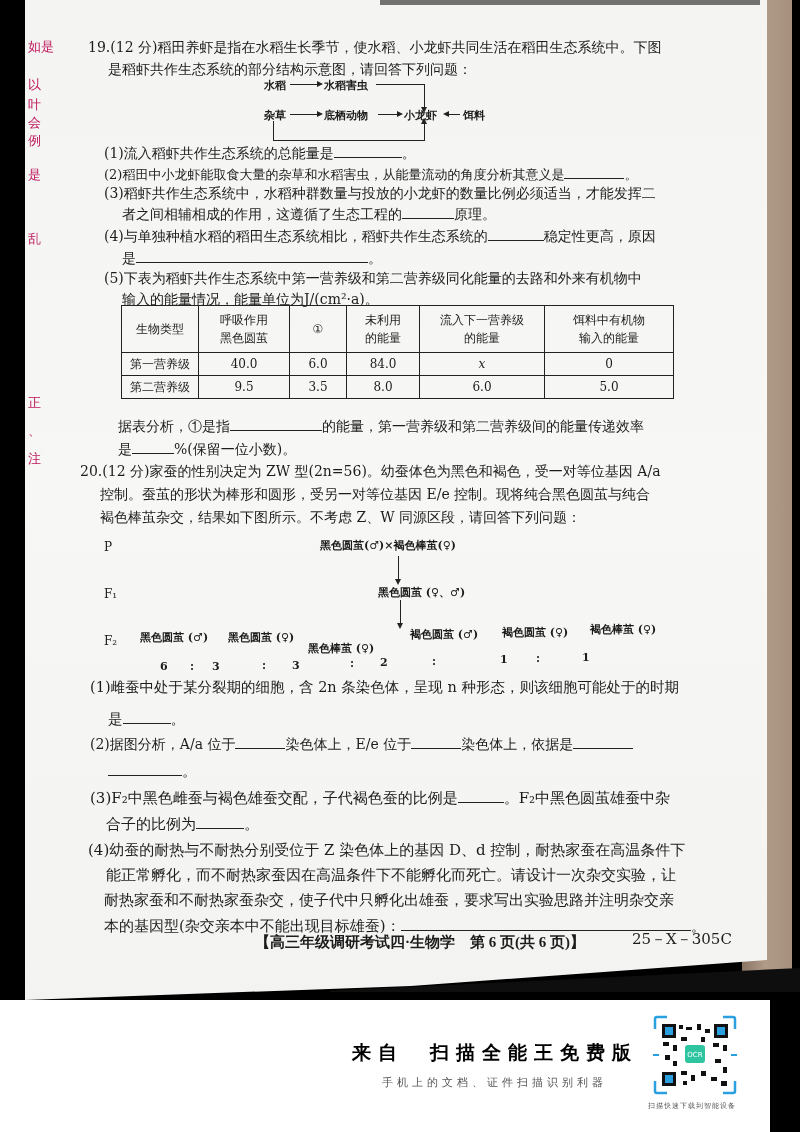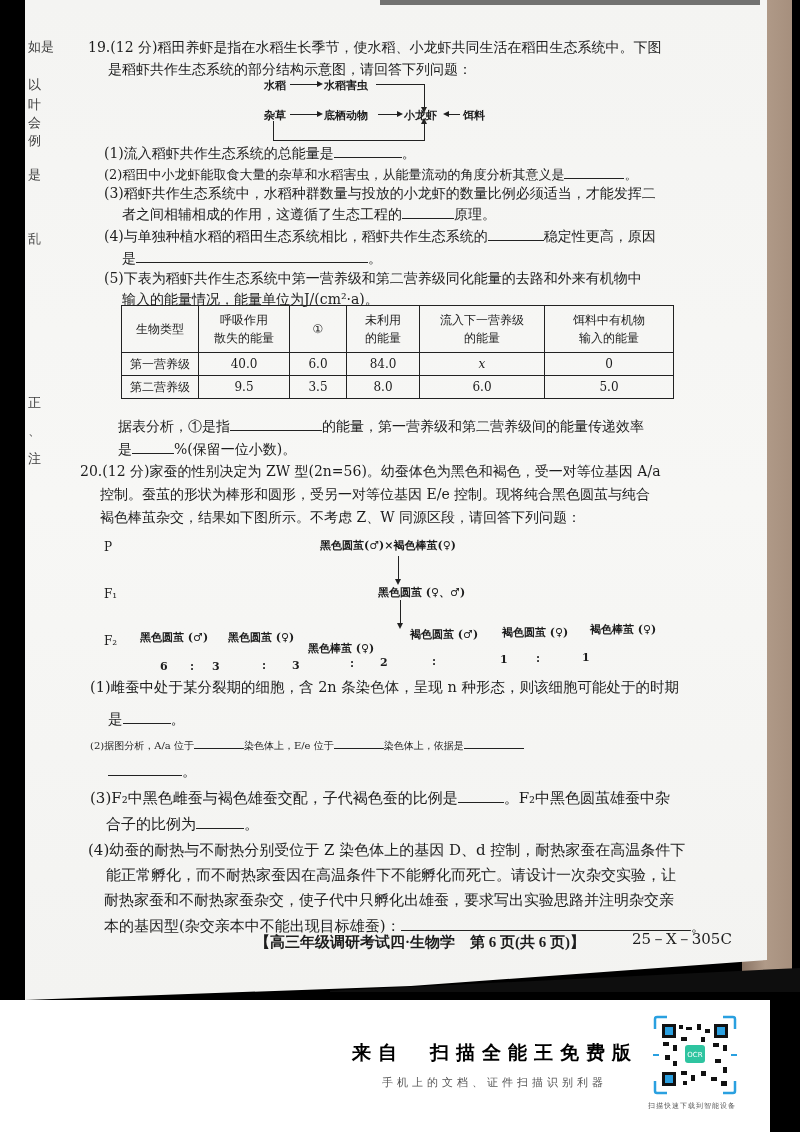--- a/index.html
+++ b/index.html
@@ -24,21 +24,21 @@
   #paper {
     position:absolute; left:25px; top:0; width:742px; height:1000px;
     background:linear-gradient(180deg,#f4f4f2 0%,#f7f7f5 50%,#f3f3f1 100%);
     clip-path:polygon(0 0, 100% 0, 100% 96%, 52% 98.6%, 0 100%);
   }
   #top-strip {
     position:absolute; left:380px; top:0; width:380px; height:5px;
     background:#3a3a3a; opacity:.7;
   }
   .left-margin {
-    position:absolute; left:28px; font-size:13px; color:#404040; line-height:1;
+    position:absolute; left:28px; font-size:13px; color:#be185d; line-height:1;
   }
   .line {
     position:absolute; white-space:nowrap; font-size:14px; line-height:1;
   }
   .blank {
     display:inline-block; border-bottom:1px solid #222; height:12px; vertical-align:baseline;
   }
   
   #foodweb { position:absolute; left:264px; top:76px; width:240px; height:74px; font-size:11px; }
   .fw-node { position:absolute; white-space:nowrap; font-weight:bold; }
@@ -145,21 +145,21 @@
 <div class="line" style="left:122px;top:206px;"><span>者之间相辅相成的作用，这遵循了生态工程的</span><span class="blank" style="width:52px"></span><span>原理。</span></div>
 <div class="line" style="left:104px;top:228px;"><span>(4)与单独种植水稻的稻田生态系统相比，稻虾共作生态系统的</span><span class="blank" style="width:56px"></span><span>稳定性更高，原因</span></div>
 <div class="line" style="left:122px;top:250px;"><span>是</span><span class="blank" style="width:232px"></span><span>。</span></div>
 <div class="line" style="left:104px;top:271px;">(5)下表为稻虾共作生态系统中第一营养级和第二营养级同化能量的去路和外来有机物中</div>
 <div class="line" style="left:122px;top:292px;">输入的能量情况，能量单位为J/(cm²·a)。</div>
 
 <table id="energy-table">
   <tbody>
       <tr>
     <th style="width:76px"><span>生物类型</span></th>
-    <th style="width:90px"><span>呼吸作用</span><br><span>散失的能量</span></th>
+    <th style="width:90px"><span>呼吸作用</span><br><span>黑色圆茧</span></th>
     <th style="width:56px"><span>①</span></th>
     <th style="width:72px"><span>未利用</span><br><span>的能量</span></th>
     <th style="width:124px"><span>流入下一营养级</span><br><span>的能量</span></th>
     <th style="width:128px"><span>饵料中有机物</span><br><span>输入的能量</span></th>
   </tr>
   <tr>
     <td>第一营养级</td>
     <td>40.0</td>
     <td>6.0</td>
     <td>84.0</td>
@@ -206,21 +206,21 @@
 <div class="cross" style="left:292px;top:659px;">3</div>
 <div class="cross" style="left:350px;top:657px;">:</div>
 <div class="cross" style="left:380px;top:656px;">2</div>
 <div class="cross" style="left:432px;top:655px;">:</div>
 <div class="cross" style="left:500px;top:653px;">1</div>
 <div class="cross" style="left:536px;top:652px;">:</div>
 <div class="cross" style="left:582px;top:651px;">1</div>
 
 <div class="line" style="left:90px;top:680px;font-size:14.5px;">(1)雌蚕中处于某分裂期的细胞，含 2n 条染色体，呈现 n 种形态，则该细胞可能处于的时期</div>
 <div class="line" style="left:108px;top:711px;font-size:14.5px;"><span>是</span><span class="blank" style="width:48px"></span><span>。</span></div>
-<div class="line" style="left:90px;top:736px;font-size:10px;"><span>(2)据图分析，A/a 位于</span><span class="blank" style="width:50px"></span><span>染色体上，E/e 位于</span><span class="blank" style="width:50px"></span><span>染色体上，依据是</span><span class="blank" style="width:60px"></span></div>
+<div class="line" style="left:90px;top:736px;font-size:14px;"><span>(2)据图分析，A/a 位于</span><span class="blank" style="width:50px"></span><span>染色体上，E/e 位于</span><span class="blank" style="width:50px"></span><span>染色体上，依据是</span><span class="blank" style="width:60px"></span></div>
 <div class="line" style="left:108px;top:763px;font-size:14.5px;"><span class="blank" style="width:74px"></span><span>。</span></div>
 <div class="line" style="left:90px;top:790px;font-size:15px;"><span>(3)F₂中黑色雌蚕与褐色雄蚕交配，子代褐色蚕的比例是</span><span class="blank" style="width:46px"></span><span>。F₂中黑色圆茧雄蚕中杂</span></div>
 <div class="line" style="left:106px;top:816px;font-size:15px;"><span>合子的比例为</span><span class="blank" style="width:48px"></span><span>。</span></div>
 <div class="line" style="left:88px;top:843px;font-size:15px;">(4)幼蚕的耐热与不耐热分别受位于 Z 染色体上的基因 D、d 控制，耐热家蚕在高温条件下</div>
 <div class="line" style="left:106px;top:868px;font-size:15px;">能正常孵化，而不耐热家蚕因在高温条件下不能孵化而死亡。请设计一次杂交实验，让</div>
 <div class="line" style="left:104px;top:893px;font-size:15px;">耐热家蚕和不耐热家蚕杂交，使子代中只孵化出雄蚕，要求写出实验思路并注明杂交亲</div>
 <div class="line" style="left:104px;top:918px;font-size:15px;"><span>本的基因型(杂交亲本中不能出现目标雄蚕)：</span><span class="blank" style="width:290px"></span><span>。</span></div>
 
 <div id="footer">【高三年级调研考试四·生物学　第 6 页(共 6 页)】</div>
 <div id="code">25－X－305C</div>

